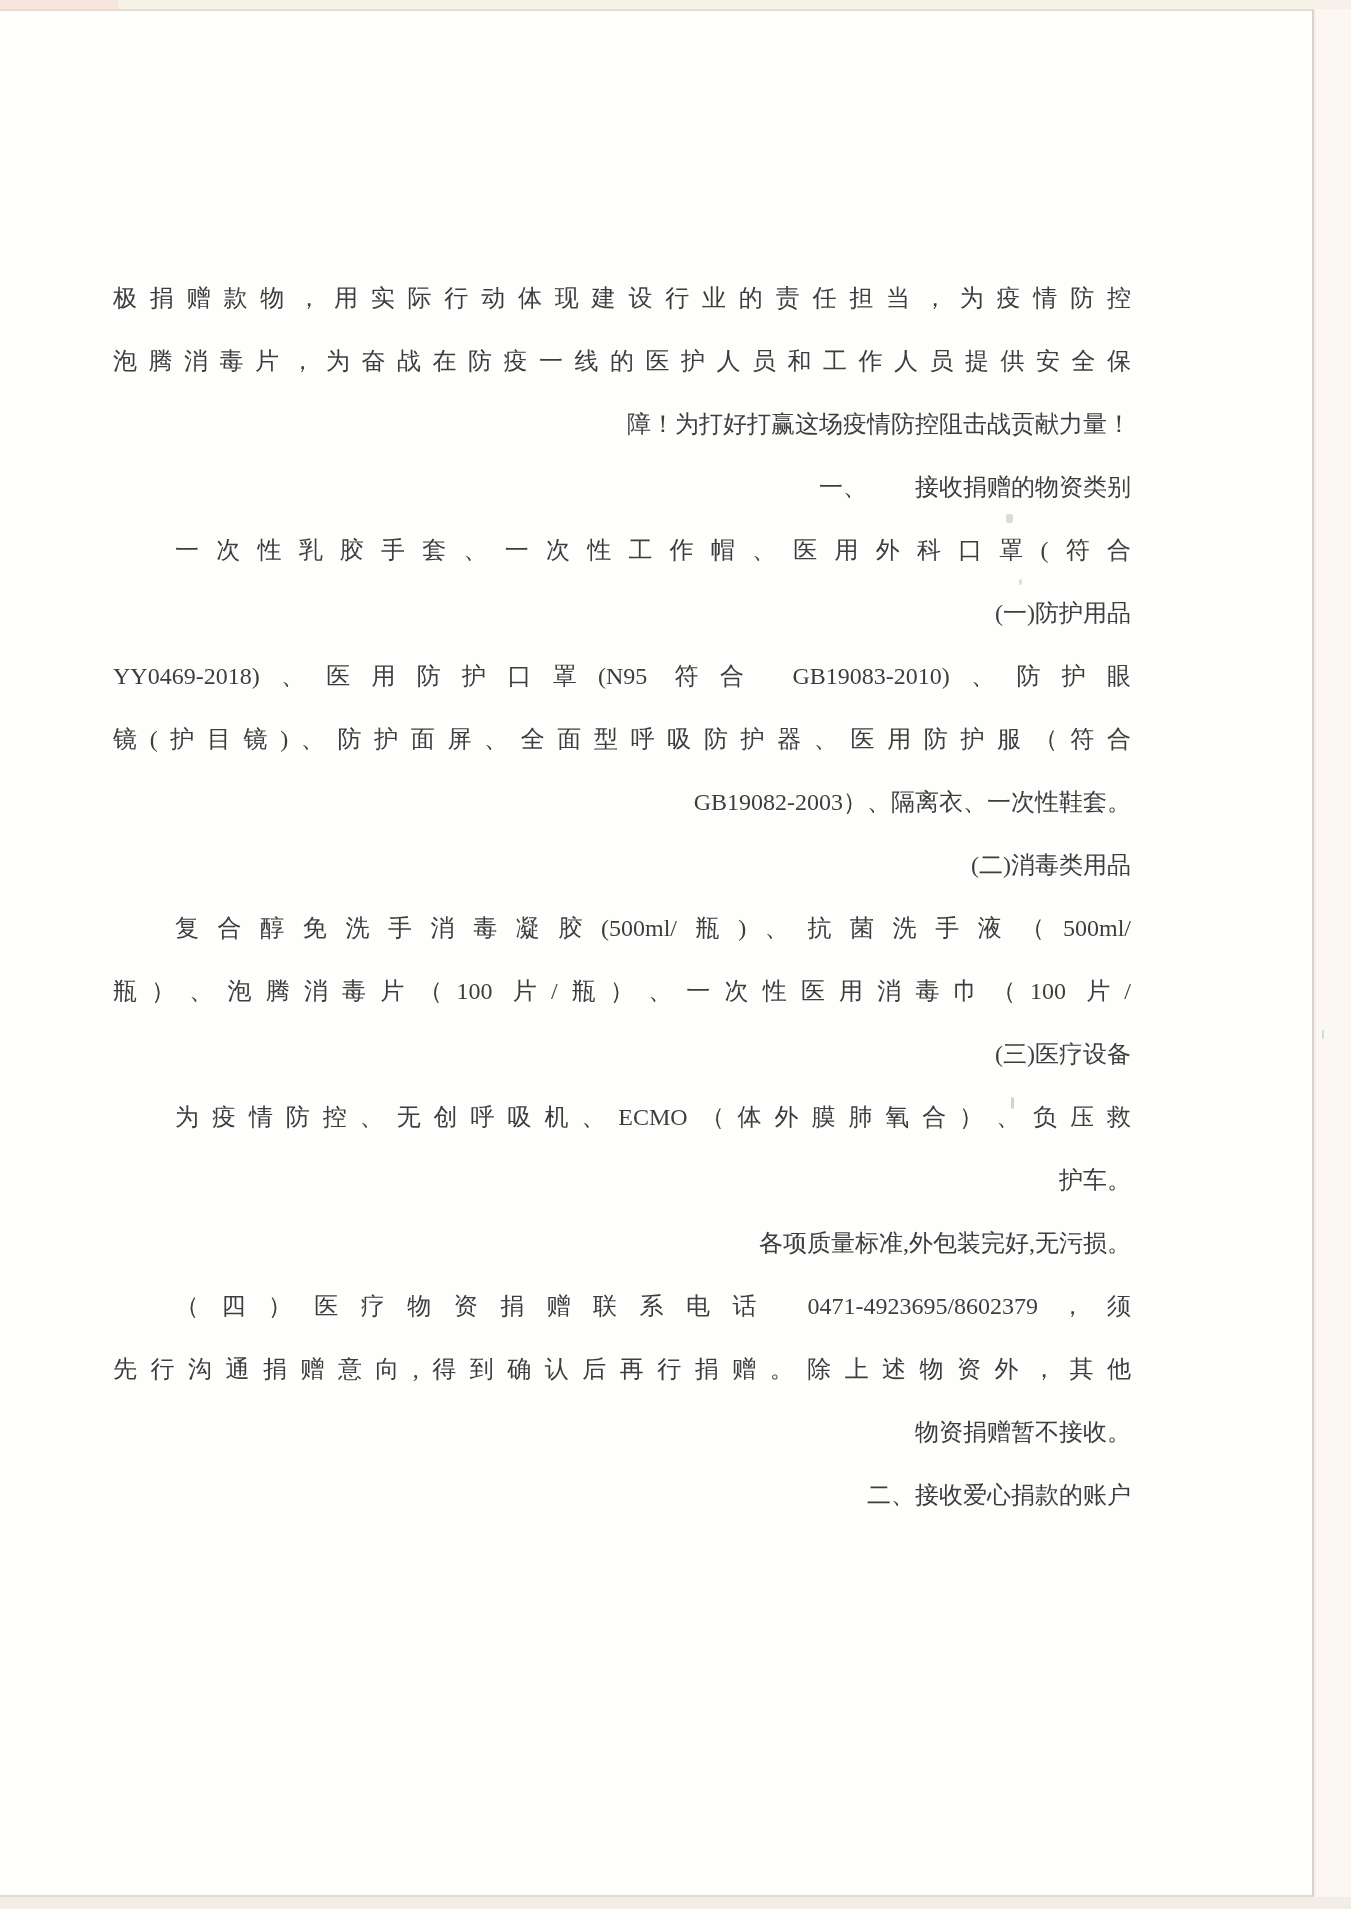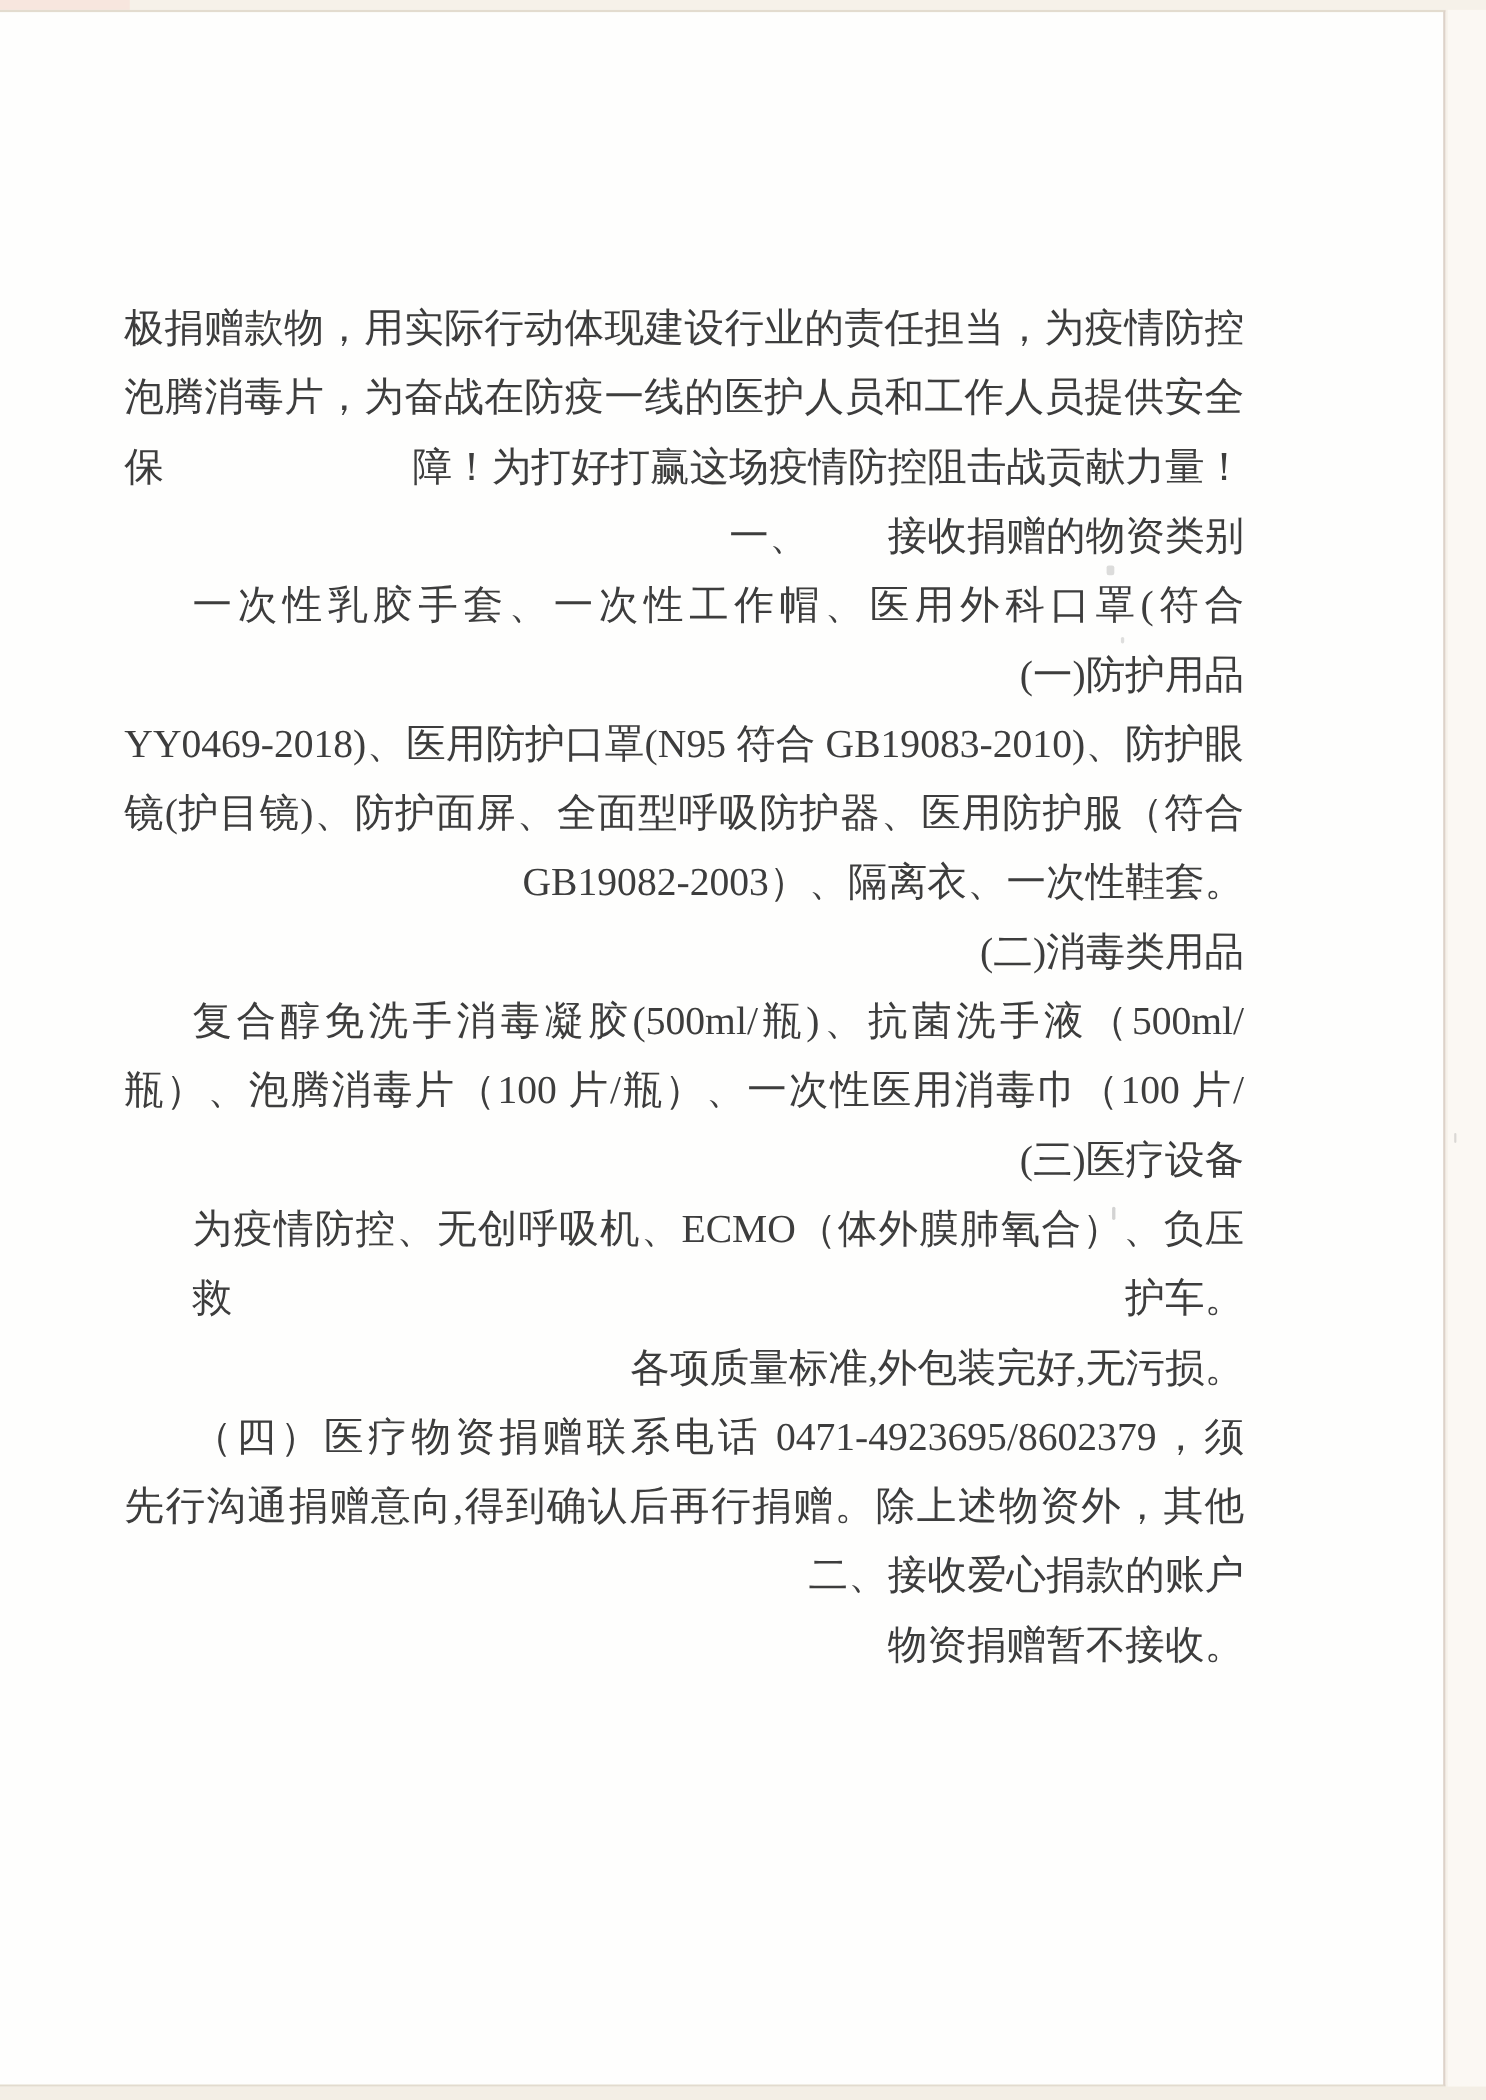--- a/index.html
+++ b/index.html
@@ -48,21 +48,21 @@
     width: 1351px; height: 12px;
     background: #f3eee5;
   }
   
   .textblock {
     position: absolute;
     left: 115px;
     top: 256px;
     width: 1018px;
     color: #3d3d3d;
-    font-size: 36px;
+    font-size: 24px;
     line-height: 63px;
     letter-spacing: 0;
   }
   .line {
     margin: 0;
     height: 63px;
     text-align: right;
   }
   .line.full {
     text-align: justify;
@@ -100,22 +100,22 @@
     <p class="line">GB19082-2003）、隔离衣、一次性鞋套。</p>
     <p class="line indent">(二)消毒类用品</p>
     <p class="line indent full">复合醇免洗手消毒凝胶(500ml/瓶)、抗菌洗手液（500ml/</p>
     <p class="line full">瓶）、泡腾消毒片（100 片/瓶）、一次性医用消毒巾（100 片/</p>
     <p class="line indent">(三)医疗设备</p>
     <p class="line indent full">为疫情防控、无创呼吸机、ECMO（体外膜肺氧合）、负压救</p>
     <p class="line">护车。</p>
     <p class="line">各项质量标准,外包装完好,无污损。</p>
     <p class="line indent full">（四）医疗物资捐赠联系电话 0471-4923695/8602379，须</p>
     <p class="line full">先行沟通捐赠意向,得到确认后再行捐赠。除上述物资外，其他</p>
+    <p class="line">物资捐赠暂不接收。</p>
     <p class="line indent">二、接收爱心捐款的账户</p>
-    <p class="line">物资捐赠暂不接收。</p>
   </div>
 
   <div class="speck s1"></div>
   <div class="speck s2"></div>
   <div class="speck s3"></div>
 </div>
 
 <div class="bed-right"></div>
 <div class="bed-bottom"></div>
 <div class="speck s4"></div>

